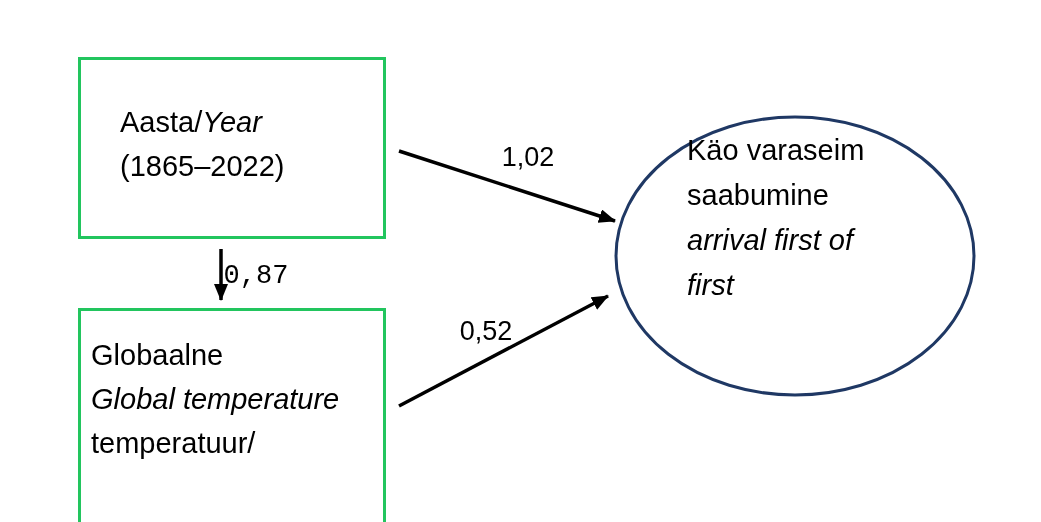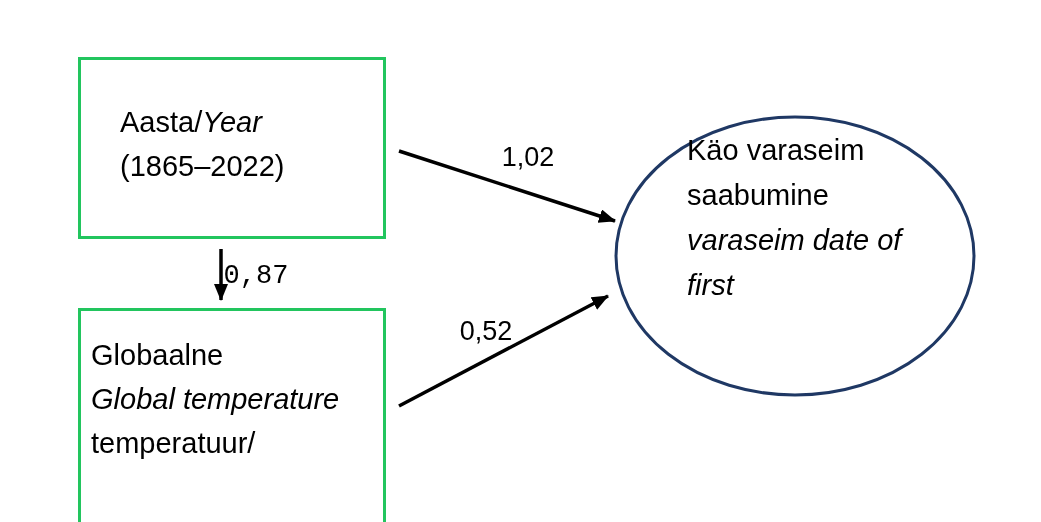--- a/index.html
+++ b/index.html
@@ -109,21 +109,21 @@
     <div class="node-text text-temp">
       <div><span>Globaalne</span></div>
       <div><span class="it">Global temperature</span></div>
       <div><span>temperatuur/</span></div>
     </div>
   </div>
 
   <div class="text-cuckoo">
     <div><span>Käo varaseim</span></div>
     <div><span>saabumine</span></div>
-    <div><span class="it">varaseim date of</span></div>
+    <div><span class="it">arrival first of</span></div>
     <div><span class="it">first</span></div>
   </div>
 
   <div class="edge-label label-a">1,02</div>
   <div class="edge-label label-b">0,87</div>
   <div class="edge-label label-c">0,52</div>
 
 </div>
 
 </body></html>

